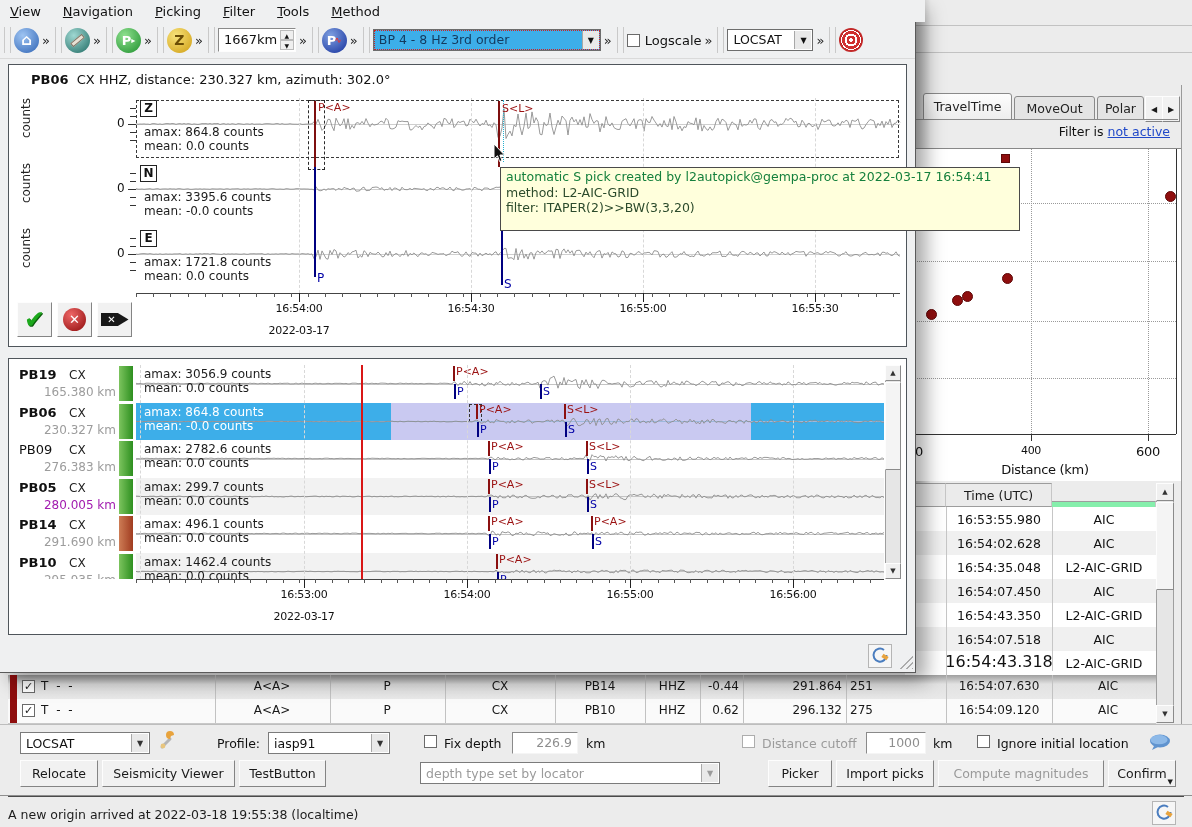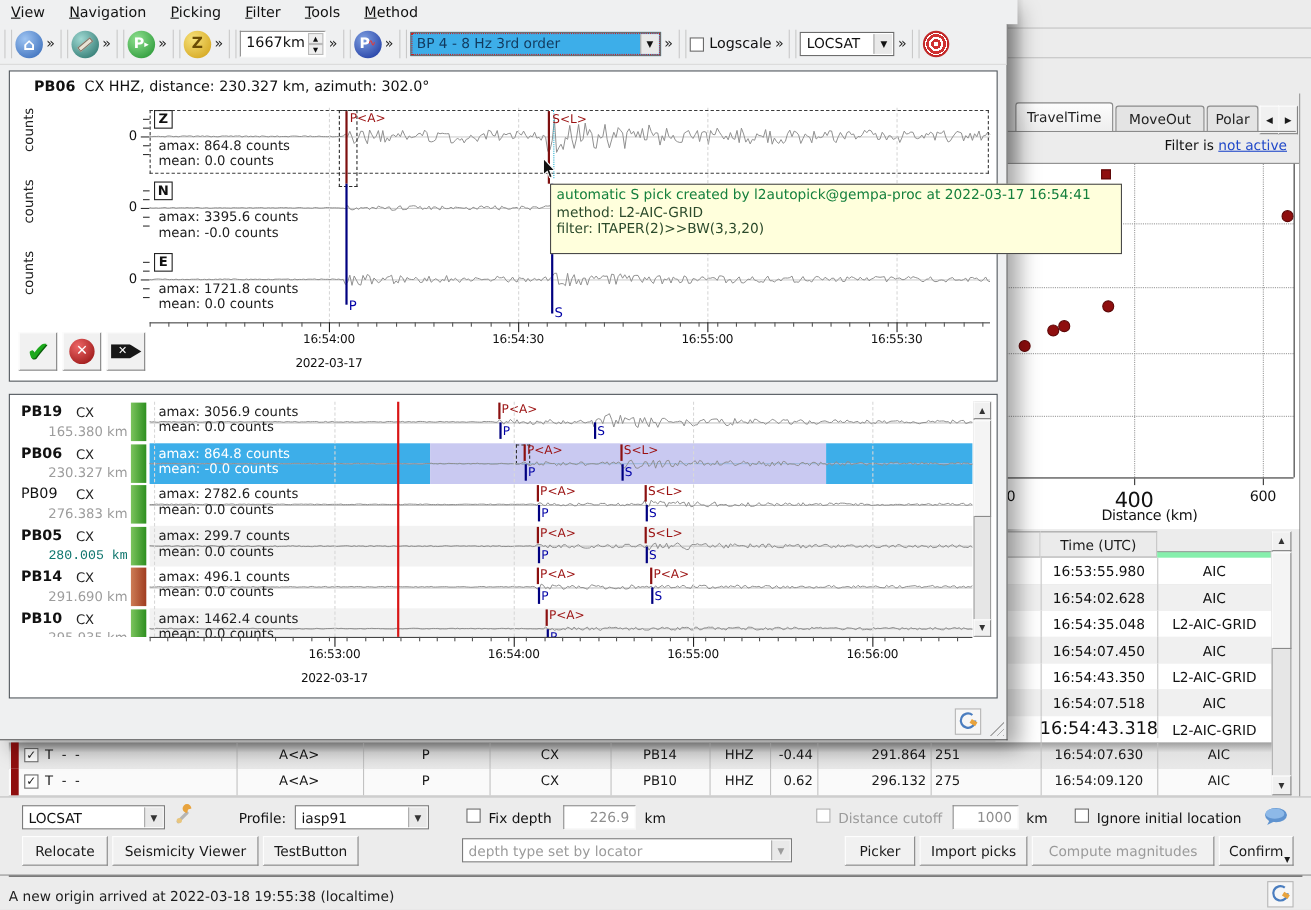--- a/index.html
+++ b/index.html
@@ -115,21 +115,21 @@
         <div class="scpt" style="position: absolute; left: 96.5px; top: 123.5px; width: 11px; height: 11px; border-radius: 50%;"></div>
         <div class="scpt" style="position: absolute; left: 56.5px; top: 141.5px; width: 11px; height: 11px; border-radius: 50%;"></div>
         <div class="scpt" style="position: absolute; left: 46.5px; top: 145.5px; width: 11px; height: 11px; border-radius: 50%;"></div>
         <div class="scpt" style="position: absolute; left: 20.5px; top: 159.5px; width: 11px; height: 11px; border-radius: 50%;"></div>
       </div>
     <div class="abs" style="left:0;top:285px;width:271px;height:0;border-top:1px solid #333"></div>
     <div class="abs" style="left:271px;top:0;width:0;height:285px;border-left:1px solid #333"></div>
     <div class="ztick" style="left:126px;top:286px;width:1px;height:6px"></div>
     <div class="ztick" style="left:243px;top:286px;width:1px;height:6px"></div>
     <div class="axis-lab" style="left:14px;top:295px;font-size:13px">0</div>
-    <div class="axis-lab" style="left:126px;top:295px;font-size:19px">400</div>
+    <div class="axis-lab" style="left:126px;top:295px;font-size:11px">400</div>
     <div class="axis-lab" style="left:243px;top:295px;font-size:13px">600</div>
     <div class="axis-lab" style="left:140px;top:313px;font-size:13px">Distance (km)</div>
   </div>
 
   <div class="abs" style="left:905px;top:483px;width:270px;height:240px">
     <div class="tbl-cell" style="left:0;top:0;width:41px;background:#ebebeb;border-top:1px solid #9d9d9d;border-bottom:1px solid #9d9d9d"></div>
     <div class="tbl-cell" style="left:41px;top:0;width:106px;background:#ebebeb;border-top:1px solid #9d9d9d;border-bottom:1px solid #9d9d9d">
         <span>Time (UTC)</span>
       </div>
     <div class="tbl-cell" style="left:147px;top:18px;width:104px;background:#86efac;border-top:1px solid #9d9d9d;border-bottom:1px solid #9d9d9d">
@@ -567,21 +567,21 @@
               <span class="pkblue" style="position: absolute; left: 483px; top: 20px;">P</span>
               <div style="position: absolute; left: 577px; top: 1px; width: 0px; height: 15px; border-left: 2px solid rgb(139, 16, 16);"></div>
               <span class="pkred" style="position: absolute; left: 580px; top: 0px;">S&lt;L&gt;</span>
               <div style="position: absolute; left: 578px; top: 19px; width: 0px; height: 15px; border-left: 2px solid rgb(0, 0, 128);"></div>
               <span class="pkblue" style="position: absolute; left: 581px; top: 20px;">S</span>
             </div>
             <div style="position: absolute; left: 0px; top: 112.5px; width: 897px; height: 37.5px;">
               <div style="position: absolute; left: 127px; top: 0px; width: 748px; height: 37.5px; background: rgb(242, 242, 242);"></div>
               <span style="position: absolute; left: 10px; top: 2px; font-weight: bold; font-size: 13px; color: rgb(17, 17, 17);">PB05</span>
               <span style="position: absolute; left: 60px; top: 3px; font-size: 12px; color: rgb(34, 34, 34);">CX</span>
-              <span style="position: absolute; left: 2px; top: 20px; width: 105px; text-align: right; font-size: 12px; color: #0f766e; font-family: Liberation Mono, monospace;">280.005 km</span>
+              <span style="position: absolute; left: 2px; top: 20px; width: 105px; text-align: right; font-size: 12px; color: #a21caf;">280.005 km</span>
               <div style="position: absolute; left: 110px; top: 1px; width: 14px; height: 35px; background: linear-gradient(to right, rgb(124, 196, 94), rgb(45, 143, 31));"></div>
               <div style="position: absolute; left: 127px; top: 18.5px; width: 748px; height: 1px; background: rgb(196, 196, 196);"></div>
               <svg width="748" height="37.5" style="position: absolute; left: 127px; top: 0px; overflow: visible;">
                 <polyline points="0,18.1 2,18.2 4,18.4 6,18.5 8,18.5 10,18.6 12,18.6 14,18.2 16,18.3 18,18.1 20,18.9 22,18.6 24,18.2 26,18.1 28,18.7 30,18.9 32,18.8 34,18.5 36,18.5 38,18.3 40,18.8 42,18.1 44,18.1 46,18.5 48,18.8 50,18.4 52,19.0 54,18.3 56,18.0 58,18.1 60,18.3 62,18.8 64,18.9 66,18.3 68,18.7 70,18.8 72,18.1 74,18.5 76,18.4 78,18.8 80,18.2 82,18.1 84,18.9 86,18.7 88,18.2 90,18.2 92,18.8 94,18.8 96,18.7 98,18.2 100,18.2 102,18.6 104,18.8 106,18.7 108,18.9 110,18.6 112,18.8 114,18.1 116,19.0 118,18.7 120,18.7 122,18.6 124,18.7 126,18.2 128,18.6 130,18.0 132,18.5 134,18.7 136,18.1 138,18.9 140,18.6 142,18.9 144,18.6 146,18.9 148,19.0 150,18.5 152,18.7 154,18.2 156,18.1 158,18.8 160,18.7 162,18.3 164,18.7 166,18.4 168,18.3 170,18.8 172,18.6 174,18.4 176,18.3 178,18.1 180,18.1 182,18.5 184,18.8 186,18.1 188,18.8 190,18.2 192,18.5 194,18.3 196,18.9 198,18.8 200,18.1 202,18.2 204,18.9 206,18.2 208,18.2 210,18.3 212,18.6 214,18.2 216,18.9 218,18.9 220,18.6 222,18.1 224,18.6 226,18.7 228,18.6 230,18.3 232,18.2 234,18.2 236,18.9 238,18.3 240,18.7 242,18.7 244,18.3 246,18.4 248,18.9 250,18.3 252,18.8 254,18.3 256,18.0 258,18.9 260,18.6 262,18.9 264,18.6 266,18.6 268,18.1 270,18.1 272,18.4 274,18.7 276,18.4 278,18.2 280,18.1 282,18.5 284,18.4 286,18.2 288,18.7 290,18.2 292,18.4 294,18.3 296,18.2 298,18.7 300,18.8 302,18.1 304,19.0 306,18.4 308,18.3 310,19.0 312,18.1 314,18.5 316,18.5 318,18.0 320,18.9 322,18.7 324,18.9 326,18.6 328,18.9 330,18.8 332,18.5 334,18.4 336,18.3 338,18.4 340,18.7 342,18.3 344,18.4 346,18.1 348,18.9 350,18.8 352,17.3 354,17.1 356,17.2 358,18.7 360,18.0 362,20.2 364,17.3 366,19.5 368,19.8 370,19.6 372,17.4 374,20.0 376,17.3 378,17.2 380,19.1 382,20.0 384,18.4 386,19.8 388,18.0 390,17.2 392,18.9 394,19.9 396,20.3 398,20.3 400,20.1 402,18.6 404,20.0 406,18.1 408,17.2 410,18.6 412,19.0 414,18.7 416,17.2 418,17.8 420,19.8 422,19.9 424,17.1 426,19.8 428,19.5 430,19.5 432,16.9 434,16.9 436,16.8 438,19.0 440,18.9 442,19.2 444,17.7 446,16.9 448,18.1 450,20.2 452,17.5 454,22.1 456,19.3 458,16.6 460,15.8 462,20.7 464,16.6 466,19.9 468,19.4 470,15.8 472,20.7 474,18.0 476,18.8 478,16.7 480,15.6 482,17.0 484,19.7 486,20.3 488,21.6 490,21.5 492,17.9 494,16.8 496,17.2 498,16.3 500,17.3 502,17.4 504,16.5 506,16.2 508,18.9 510,19.4 512,17.5 514,19.5 516,17.8 518,15.9 520,17.9 522,20.4 524,17.3 526,20.2 528,16.4 530,18.1 532,16.4 534,17.7 536,18.3 538,17.9 540,18.0 542,18.8 544,20.1 546,16.3 548,18.8 550,19.1 552,17.7 554,19.8 556,17.1 558,16.8 560,20.1 562,16.6 564,16.8 566,19.9 568,18.2 570,19.3 572,19.9 574,19.7 576,20.0 578,16.9 580,18.3 582,17.2 584,18.3 586,18.4 588,17.3 590,16.9 592,20.3 594,17.5 596,20.0 598,19.5 600,17.3 602,19.6 604,17.5 606,17.0 608,18.8 610,18.6 612,17.6 614,16.9 616,17.1 618,18.8 620,19.9 622,18.5 624,19.8 626,17.2 628,19.0 630,18.3 632,19.3 634,17.6 636,17.8 638,17.3 640,17.8 642,19.4 644,19.3 646,18.3 648,19.7 650,18.3 652,17.4 654,19.7 656,18.0 658,17.4 660,19.6 662,19.8 664,19.7 666,18.4 668,17.9 670,17.6 672,19.8 674,18.4 676,17.7 678,19.4 680,17.1 682,17.2 684,18.5 686,19.6 688,19.9 690,18.3 692,18.6 694,19.4 696,17.5 698,19.7 700,19.1 702,17.8 704,18.5 706,18.6 708,19.9 710,18.0 712,19.9 714,19.7 716,19.3 718,17.1 720,19.0 722,19.3 724,17.7 726,19.6 728,18.0 730,17.2 732,18.9 734,19.6 736,17.4 738,18.6 740,19.6 742,19.5 744,19.8 746,18.2 748,19.6" fill="none" stroke="#8f8f8f" stroke-width="0.9"></polyline>
               </svg>
               <div class="ammean" style="position: absolute; left: 135px; top: 2px; color: rgb(28, 28, 28);">amax: 299.7 counts</div>
               <div class="ammean" style="position: absolute; left: 135px; top: 16px; color: rgb(28, 28, 28);">mean: 0.0 counts</div>
               <div style="position: absolute; left: 479px; top: 1px; width: 0px; height: 15px; border-left: 2px solid rgb(139, 16, 16);"></div>
               <span class="pkred" style="position: absolute; left: 482px; top: 0px;">P&lt;A&gt;</span>
               <div style="position: absolute; left: 480px; top: 19px; width: 0px; height: 15px; border-left: 2px solid rgb(0, 0, 128);"></div>

